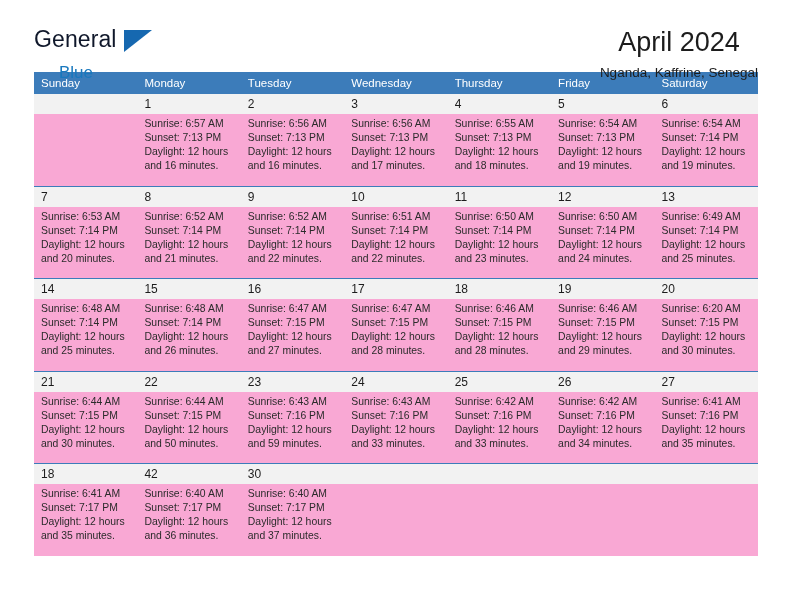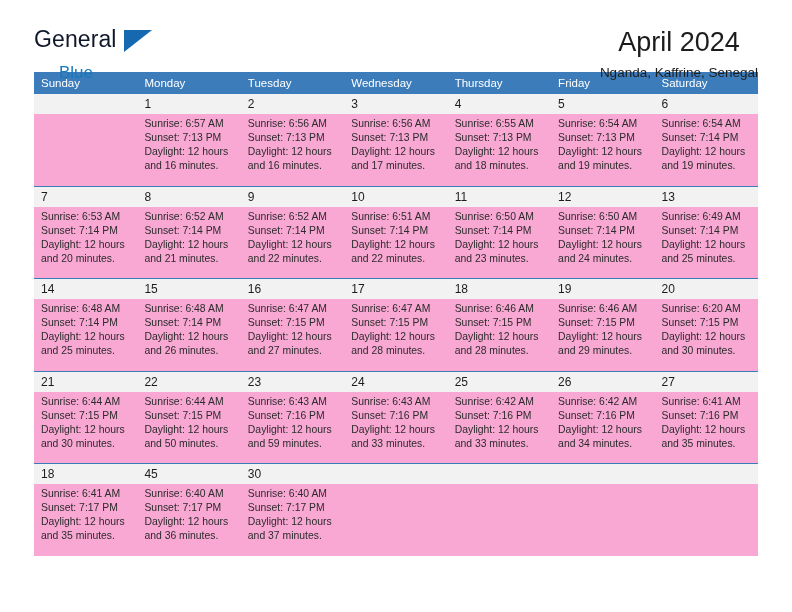--- a/index.html
+++ b/index.html
@@ -357,21 +357,21 @@
           </td>
           <td>
             <div>Sunrise: 6:41 AM</div>
             <div>Sunset: 7:16 PM</div>
             <div>Daylight: 12 hours</div>
             <div>and 35 minutes.</div>
           </td>
         </tr>
         <tr class="daynum-row sep">
           <td>18</td>
-          <td>45</td>
+          <td>42</td>
           <td>30</td>
           <td></td>
           <td></td>
           <td></td>
           <td></td>
         </tr>
         <tr class="info-row">
           <td>
             <div>Sunrise: 6:41 AM</div>
             <div>Sunset: 7:17 PM</div>

